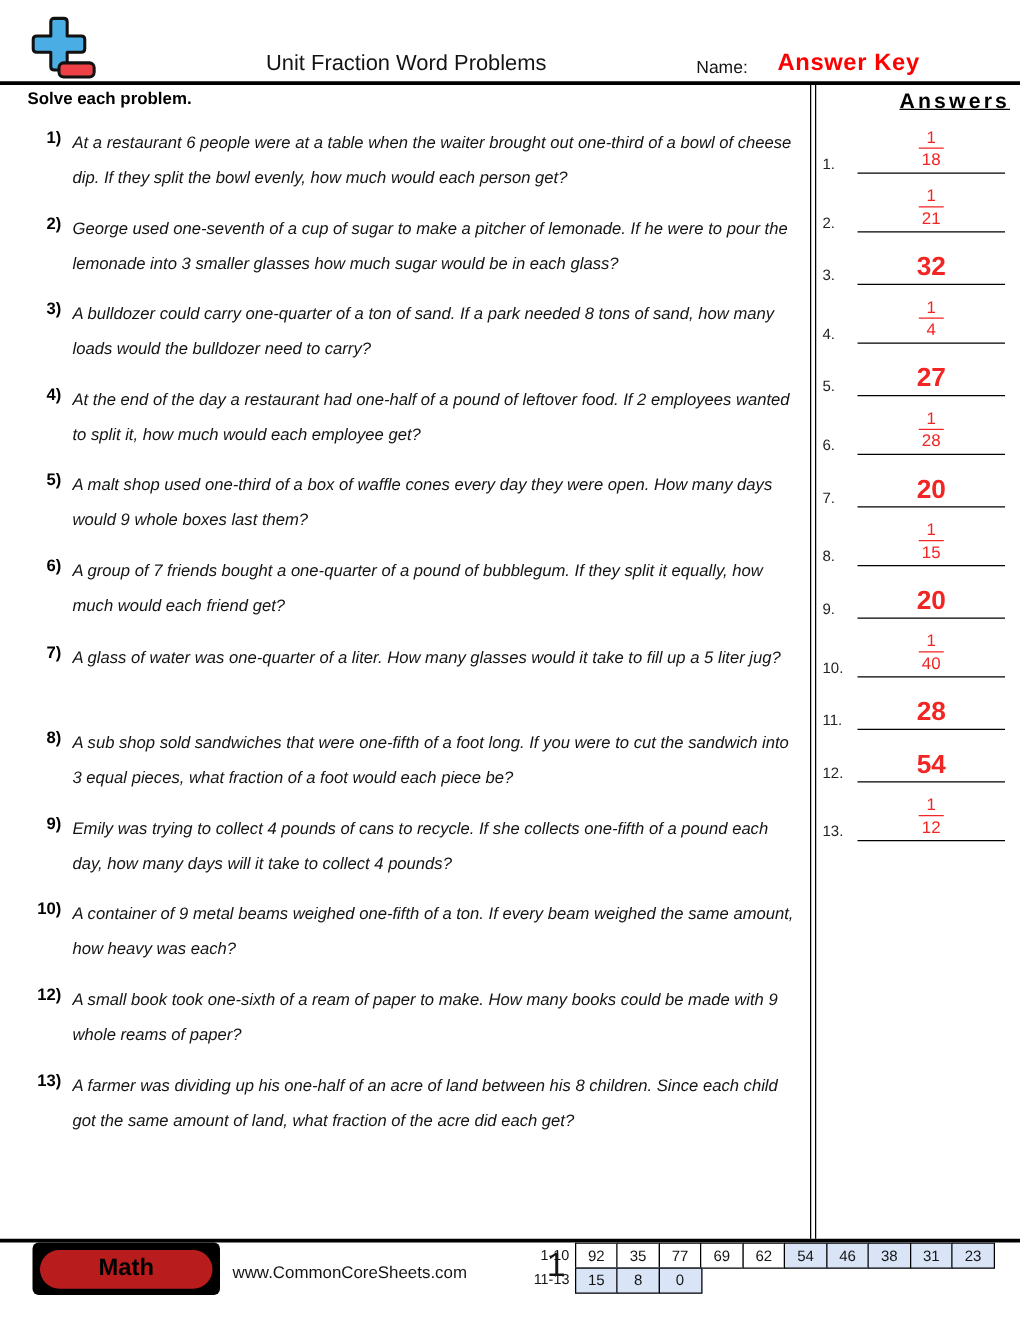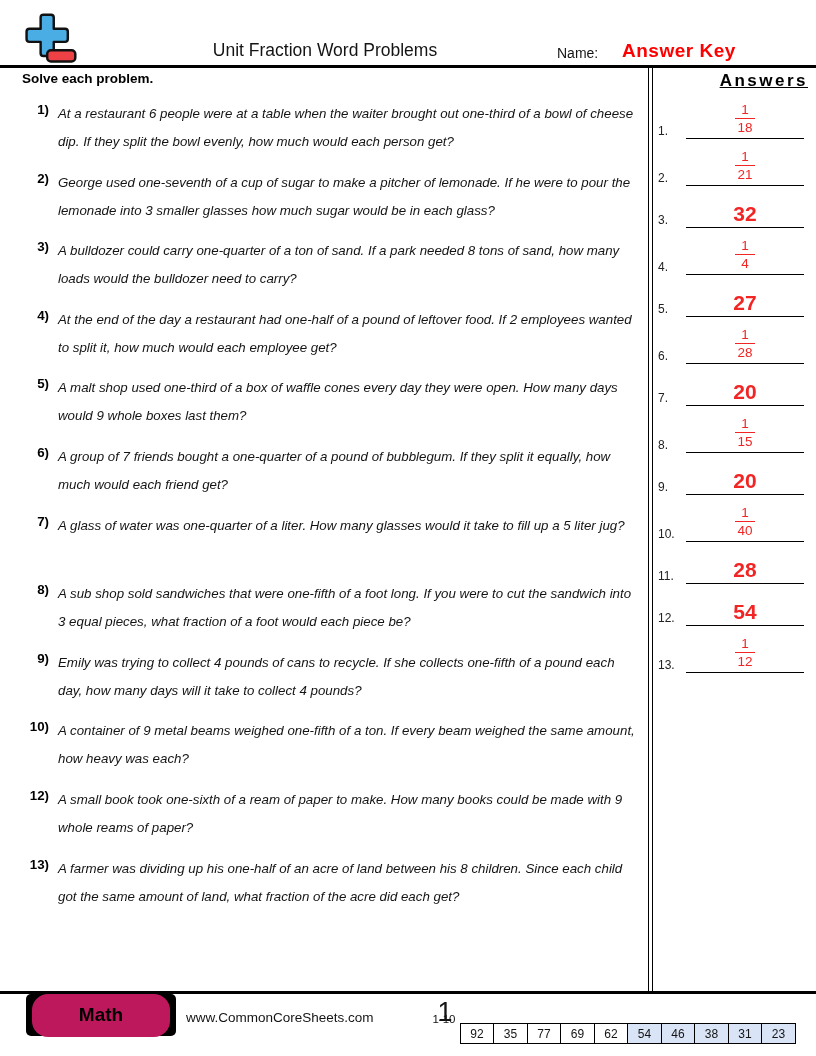--- a/index.html
+++ b/index.html
@@ -41,35 +41,35 @@
   .ans-line{flex:1;border-bottom:1.8px solid #000;display:flex;justify-content:center;
             align-items:flex-end;margin-right:4px;}
   .whole-val{font-size:21px;font-weight:bold;color:var(--red);line-height:1;margin-bottom:3px;}
   .frac{color:var(--red);font-size:13.5px;text-align:center;line-height:1.15;margin-bottom:2px;}
   .frac .num{display:block;border-bottom:1.6px solid var(--red);padding:0 6px 1px;}
   .frac .den{display:block;padding-top:1px;}
   
   .footer-rule{position:absolute;left:0;top:991px;width:816px;height:3px;background:#000;}
   .math-badge{position:absolute;left:26px;top:994px;width:150px;height:42px;background:#000;
               border-radius:5px;display:flex;align-items:center;justify-content:center;}
-  .math-pill{width:138px;height:43px;background:#be185d;border-radius:16px;
+  .math-pill{width:138px;height:31px;background:#b91c1c;border-radius:16px;
              display:flex;align-items:center;justify-content:center;
              font-size:19px;font-weight:bold;color:#000;}
   .website{position:absolute;left:186px;top:1010px;font-size:13.5px;color:#141414;}
   .page-number{position:absolute;left:400px;top:997px;width:90px;text-align:center;
                font-size:27px;font-weight:500;color:#141414;}
   .score-table{position:absolute;right:20px;top:994px;}
   .score-row{display:flex;align-items:stretch;}
   .score-row + .score-row{margin-top:-1.5px;}
   .score-label{width:38px;text-align:right;padding-right:4px;font-size:11.5px;color:#141414;
                display:flex;align-items:center;justify-content:flex-end;}
   .score-cells{display:flex;}
   .score-cell{width:35px;height:21px;border:1.5px solid #000;margin-left:-1.5px;
               display:flex;align-items:center;justify-content:center;
-              font-size:12px;color:#141414;background:#fff;margin-top:29px;}
+              font-size:12px;color:#141414;background:#fff;}
   .score-cell:first-child{margin-left:0;}
   .score-cell.shaded{background:var(--cell-blue);}
 </style>
 </head>
 <body>
 
 <div class="page">
 
   <svg class="logo" viewBox="0 0 64 58" xmlns="http://www.w3.org/2000/svg">
     <path d="M22 5 q0-3 3-3 h8 q3 0 3 3 v12 h12 q3 0 3 3 v8 q0 3-3 3 h-12 v12 q0 3-3 3 h-8 q-3 0-3-3 v-12 h-12 q-3 0-3-3 v-8 q0-3 3-3 h12 z" style="fill:var(--logo-blue);stroke:#111;stroke-width:2.6;stroke-linejoin:round;"></path>

